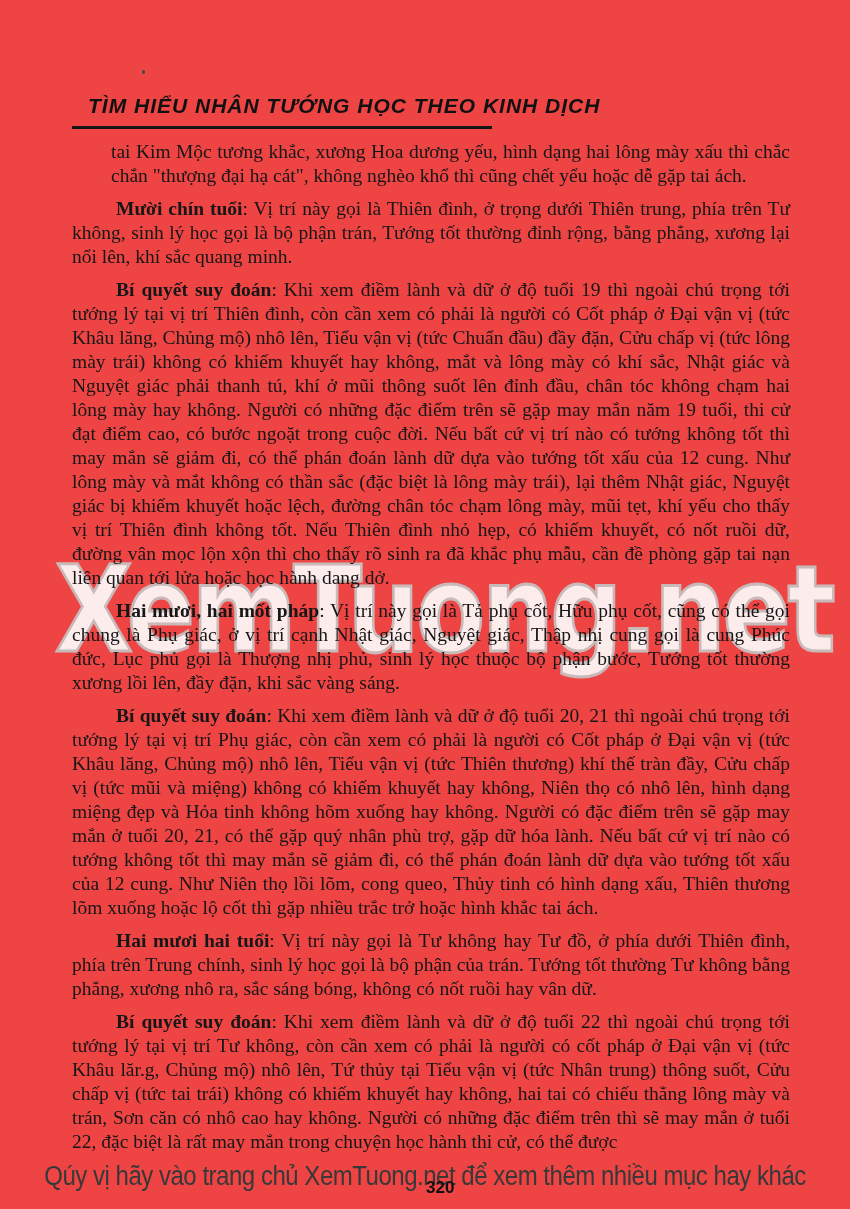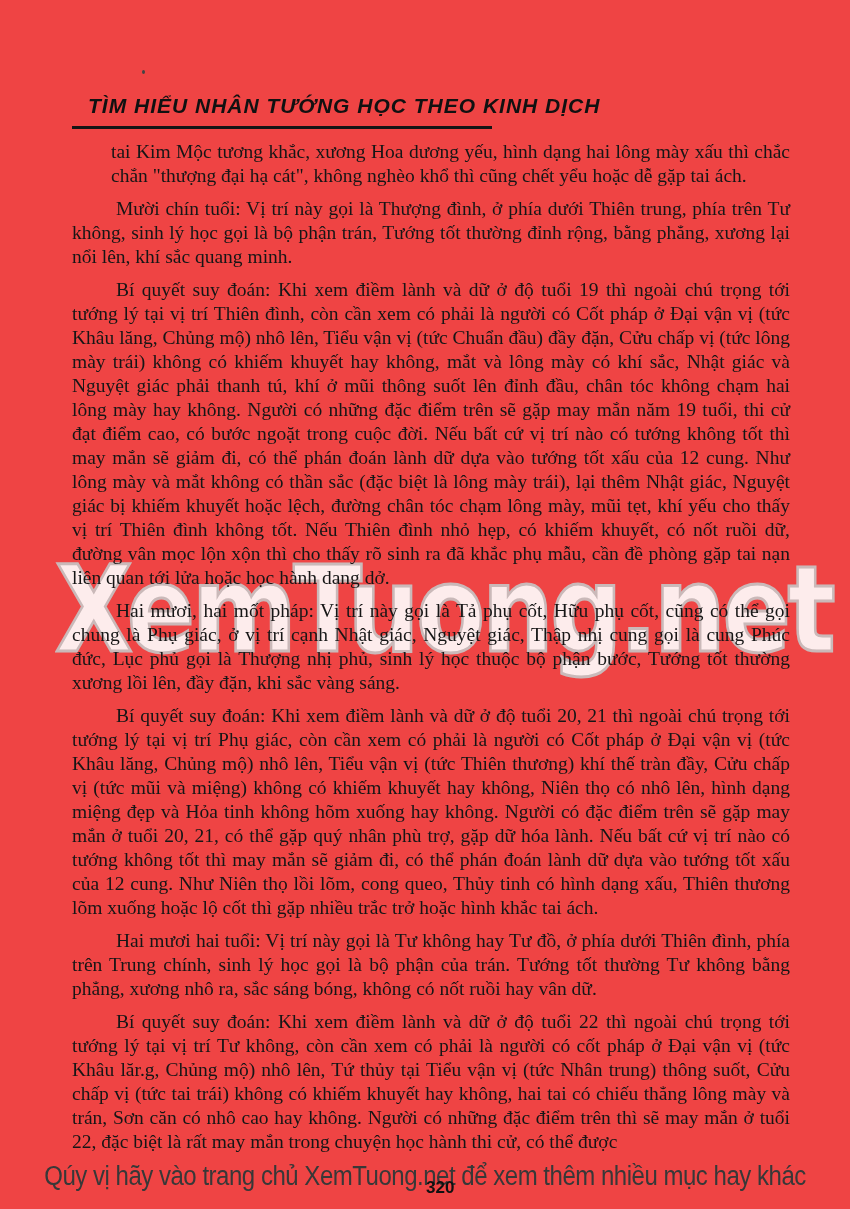--- a/index.html
+++ b/index.html
@@ -60,21 +60,21 @@
     position: absolute;
     left: 72px; top: 140px;
     width: 718px;
     z-index: 1;
     font-size: 19.5px;
     line-height: 24px;
     text-align: justify;
   }
   .para { margin: 0 0 9px 0; text-indent: 44px; }
   .para.continued { text-indent: 0; margin-left: 39px; }
-  .para b { font-weight: normal; }
+  .para b { font-weight: bold; }
   .footer {
     position: absolute;
     left: 0; top: 1160px;
     width: 850px;
     z-index: 1;
     text-align: center;
     font-family: "Liberation Sans", sans-serif;
     font-size: 25px;
     letter-spacing: -0.5px;
     color: #383838;
@@ -102,21 +102,21 @@
     <span class="header-title">TÌM HIỂU NHÂN TƯỚNG HỌC THEO KINH DỊCH</span>
   </div>
   <div class="header-rule"></div>
 
   <div class="watermark">XemTuong.net</div>
 
   <div class="content">
 
     <p class="para continued"><b></b><span>tai Kim Mộc tương khắc, xương Hoa dương yếu, hình dạng hai lông mày xấu thì chắc chắn "thượng đại hạ cát", không nghèo khổ thì cũng chết yểu hoặc dễ gặp tai ách.</span></p>
 
-    <p class="para"><b>Mười chín tuổi</b><span>: Vị trí này gọi là Thượng đình, ở phía dưới Thiên trung, phía trên Tư không, sinh lý học gọi là bộ phận trán, Tướng tốt thường đỉnh rộng, bằng phẳng, xương lại nổi lên, khí sắc quang minh.</span></p>
+    <p class="para"><b>Mười chín tuổi</b><span>: Vị trí này gọi là Thiên đình, ở trọng dưới Thiên trung, phía trên Tư không, sinh lý học gọi là bộ phận trán, Tướng tốt thường đỉnh rộng, bằng phẳng, xương lại nổi lên, khí sắc quang minh.</span></p>
 
     <p class="para"><b>Bí quyết suy đoán</b><span>: Khi xem điềm lành và dữ ở độ tuổi 19 thì ngoài chú trọng tới tướng lý tại vị trí Thiên đình, còn cần xem có phải là người có Cốt pháp ở Đại vận vị (tức Khâu lăng, Chủng mộ) nhô lên, Tiểu vận vị (tức Chuẩn đầu) đầy đặn, Cửu chấp vị (tức lông mày trái) không có khiếm khuyết hay không, mắt và lông mày có khí sắc, Nhật giác và Nguyệt giác phải thanh tú, khí ở mũi thông suốt lên đỉnh đầu, chân tóc không chạm hai lông mày hay không. Người có những đặc điểm trên sẽ gặp may mắn năm 19 tuổi, thi cử đạt điểm cao, có bước ngoặt trong cuộc đời. Nếu bất cứ vị trí nào có tướng không tốt thì may mắn sẽ giảm đi, có thể phán đoán lành dữ dựa vào tướng tốt xấu của 12 cung. Như lông mày và mắt không có thần sắc (đặc biệt là lông mày trái), lại thêm Nhật giác, Nguyệt giác bị khiếm khuyết hoặc lệch, đường chân tóc chạm lông mày, mũi tẹt, khí yếu cho thấy vị trí Thiên đình không tốt. Nếu Thiên đình nhỏ hẹp, có khiếm khuyết, có nốt ruồi dữ, đường vân mọc lộn xộn thì cho thấy rõ sinh ra đã khắc phụ mẫu, cần đề phòng gặp tai nạn liên quan tới lửa hoặc học hành dang dở.</span></p>
 
     <p class="para"><b>Hai mươi, hai mốt pháp</b><span>: Vị trí này gọi là Tả phụ cốt, Hữu phụ cốt, cũng có thể gọi chung là Phụ giác, ở vị trí cạnh Nhật giác, Nguyệt giác, Thập nhị cung gọi là cung Phúc đức, Lục phủ gọi là Thượng nhị phủ, sinh lý học thuộc bộ phận bước, Tướng tốt thường xương lồi lên, đầy đặn, khi sắc vàng sáng.</span></p>
 
     <p class="para"><b>Bí quyết suy đoán</b><span>: Khi xem điềm lành và dữ ở độ tuổi 20, 21 thì ngoài chú trọng tới tướng lý tại vị trí Phụ giác, còn cần xem có phải là người có Cốt pháp ở Đại vận vị (tức Khâu lăng, Chủng mộ) nhô lên, Tiểu vận vị (tức Thiên thương) khí thế tràn đầy, Cửu chấp vị (tức mũi và miệng) không có khiếm khuyết hay không, Niên thọ có nhô lên, hình dạng miệng đẹp và Hỏa tinh không hõm xuống hay không. Người có đặc điểm trên sẽ gặp may mắn ở tuổi 20, 21, có thể gặp quý nhân phù trợ, gặp dữ hóa lành. Nếu bất cứ vị trí nào có tướng không tốt thì may mắn sẽ giảm đi, có thể phán đoán lành dữ dựa vào tướng tốt xấu của 12 cung. Như Niên thọ lồi lõm, cong queo, Thủy tinh có hình dạng xấu, Thiên thương lõm xuống hoặc lộ cốt thì gặp nhiều trắc trở hoặc hình khắc tai ách.</span></p>
 
     <p class="para"><b>Hai mươi hai tuổi</b><span>: Vị trí này gọi là Tư không hay Tư đồ, ở phía dưới Thiên đình, phía trên Trung chính, sinh lý học gọi là bộ phận của trán. Tướng tốt thường Tư không bằng phẳng, xương nhô ra, sắc sáng bóng, không có nốt ruồi hay vân dữ.</span></p>
 
     <p class="para"><b>Bí quyết suy đoán</b><span>: Khi xem điềm lành và dữ ở độ tuổi 22 thì ngoài chú trọng tới tướng lý tại vị trí Tư không, còn cần xem có phải là người có cốt pháp ở Đại vận vị (tức Khâu lăr.g, Chủng mộ) nhô lên, Tứ thủy tại Tiểu vận vị (tức Nhân trung) thông suốt, Cửu chấp vị (tức tai trái) không có khiếm khuyết hay không, hai tai có chiếu thẳng lông mày và trán, Sơn căn có nhô cao hay không. Người có những đặc điểm trên thì sẽ may mắn ở tuổi 22, đặc biệt là rất may mắn trong chuyện học hành thi cử, có thể được</span></p>

